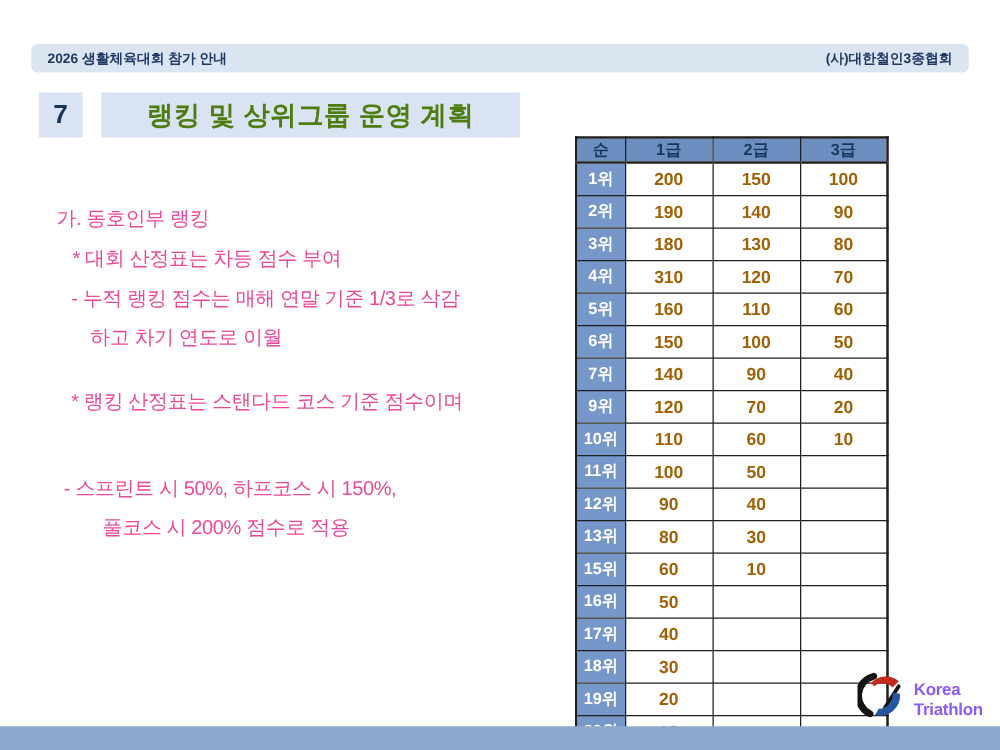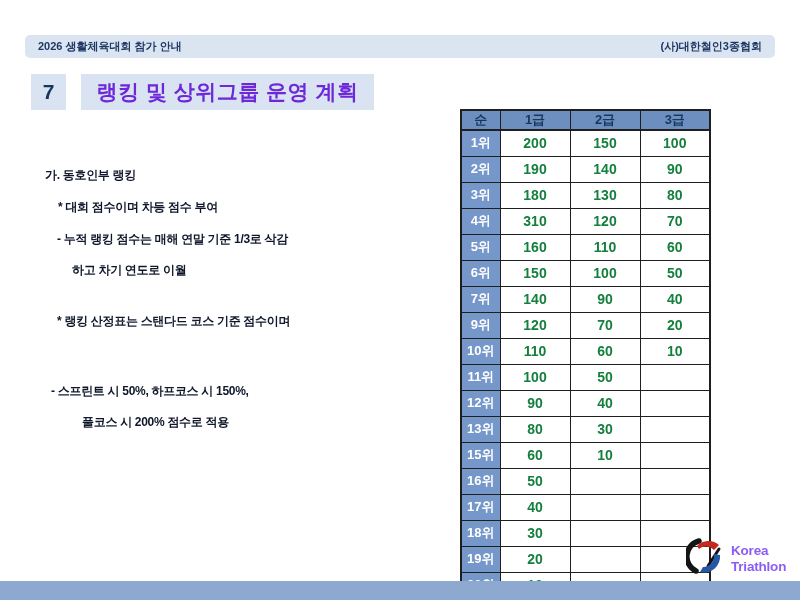--- a/index.html
+++ b/index.html
@@ -21,30 +21,30 @@
     color: #1f3864; font-size: 11px; font-weight: bold; gap: 32px;
   }
 
   
   .sec-num {
     position: absolute; left: 31px; top: 74px; width: 35px; height: 36px;
     background: #d9e3f1; color: #17365d; font-size: 21px; font-weight: bold;
     display: flex; align-items: center; justify-content: center;
   }
   .sec-title {
-    position: absolute; left: 81px; top: 74px; width: 293px; height: 36px;
-    background: #d9e3f1; color: #6d28d9; font-size: 21px; font-weight: bold;
+    position: absolute; left: 81px; top: 74px; width: 335px; height: 36px;
+    background: #d9e3f1; color: #4d7c0f; font-size: 21px; font-weight: bold;
     display: flex; align-items: center; justify-content: center;
     letter-spacing: 0.5px;
   }
 
   
   .txt-line {
     position: absolute; white-space: nowrap;
-    color: #0f172a; font-size: 12px; font-weight: bold; height: 21px; line-height: 21px;
+    color: #ec4899; font-size: 16px; font-weight: normal; height: 21px; line-height: 21px;
     letter-spacing: -0.3px;
   }
   .l1 { left: 45px; top: 165px; }
   .l2 { left: 58px; top: 197px; }
   .l3 { left: 57px; top: 229px; }
   .l4 { left: 72px; top: 260px; }
   .l5 { left: 57px; top: 311px; }
   .l6 { left: 75px; top: 342px; }
   .l7 { left: 51px; top: 381px; }
   .l8 { left: 82px; top: 412px; }
@@ -63,21 +63,21 @@
   table.rank thead th {
     background: #6d8fc0; color: #17375c;
     font-size: 13px; font-weight: bold; height: 20px;
     border-bottom: 2px solid #1f1f1f;
   }
   table.rank tbody th {
     background: #7597c9; color: #ffffff;
     font-size: 13px; font-weight: bold;
   }
   table.rank tbody td {
-    background: #ffffff; color: #15803d;
+    background: #ffffff; color: #a16207;
     font-size: 14px; font-weight: bold;
   }
   table.rank tbody tr { height: 26px; }
   .col-rank { width: 39px; }
   .col-g1 { width: 70px; }
   .col-g2 { width: 70px; }
   .col-g3 { width: 70px; }
 
   
   .logo {
@@ -103,21 +103,21 @@
 
   <div class="top-bar">
     <span>2026 생활체육대회 참가 안내</span>
     <span>(사)대한철인3종협회</span>
   </div>
 
   <div class="sec-num">7</div>
   <div class="sec-title">랭킹 및 상위그룹 운영 계획</div>
 
   <div class="txt-line l1">가. 동호인부 랭킹</div>
-  <div class="txt-line l2">* 대회 점수이며 차등 점수 부여</div>
+  <div class="txt-line l2">* 대회 산정표는 차등 점수 부여</div>
   <div class="txt-line l3">- 누적 랭킹 점수는 매해 연말 기준 1/3로 삭감</div>
   <div class="txt-line l4">하고 차기 연도로 이월</div>
   <div class="txt-line l5">* 랭킹 산정표는 스탠다드 코스 기준 점수이며</div>
   <div class="txt-line l7">- 스프린트 시 50%, 하프코스 시 150%,</div>
   <div class="txt-line l8">풀코스 시 200% 점수로 적용</div>
 
   <div class="rank-table-wrap">
     <table class="rank">
       <colgroup>
         <col class="col-rank">

